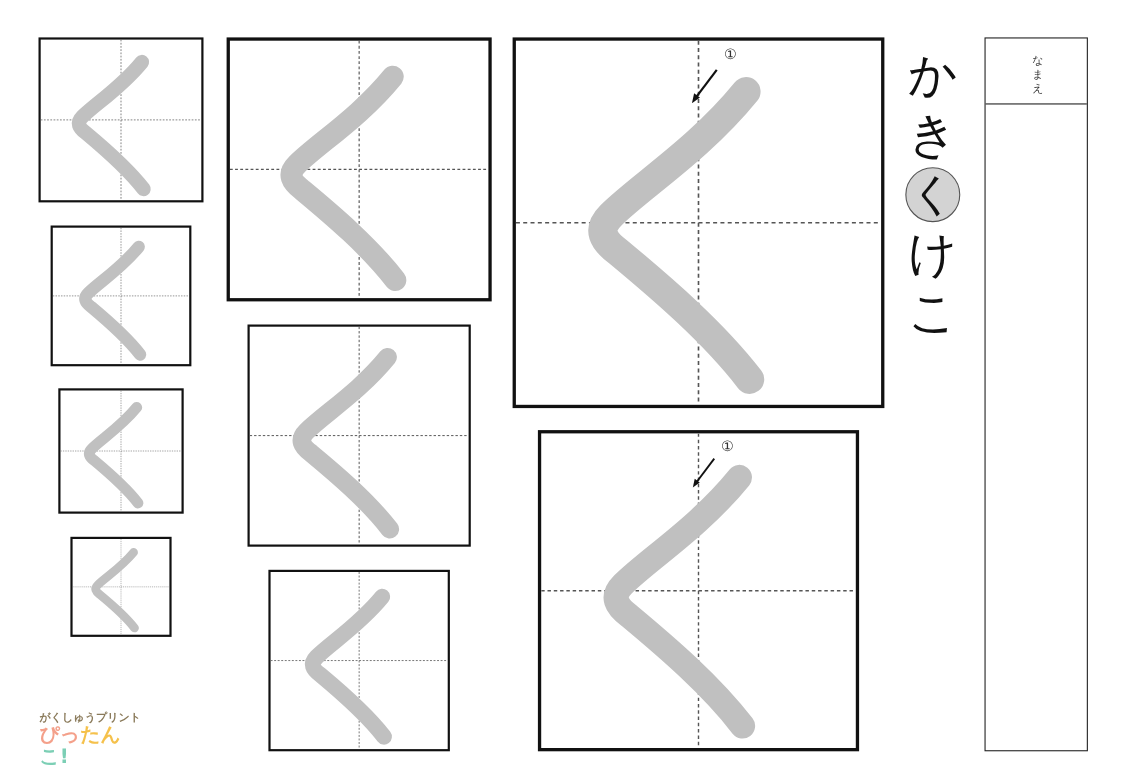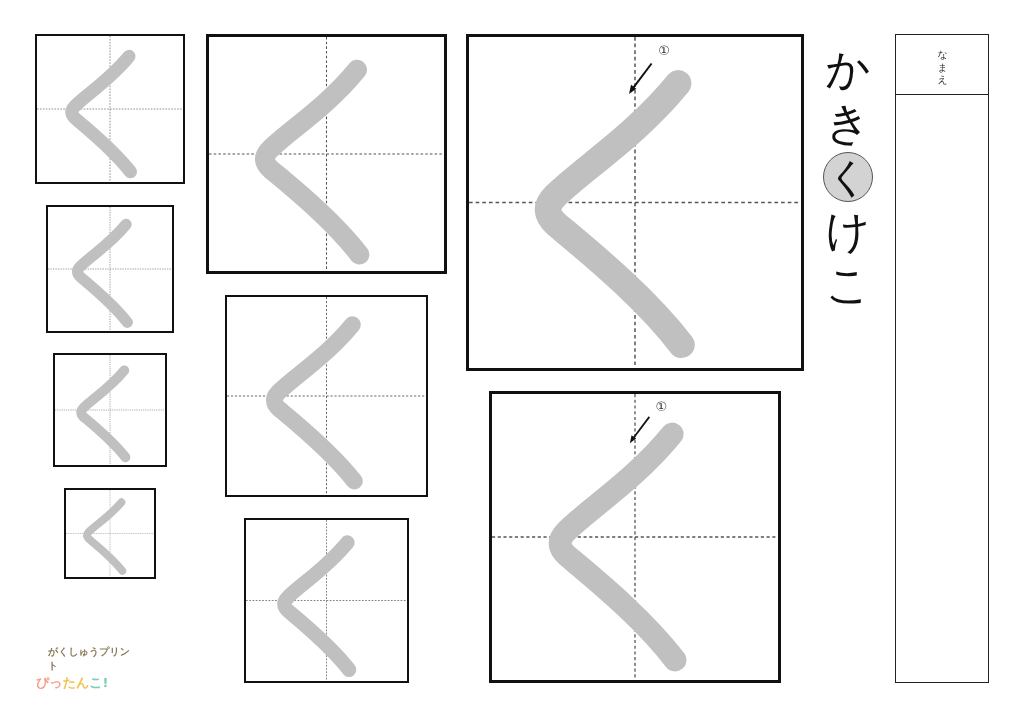--- a/index.html
+++ b/index.html
@@ -10,22 +10,22 @@
   .guide { stroke: #555; stroke-width: 0.45; stroke-dasharray: 1.1 0.9; fill: none; vector-effect: none; }
   .stroke { stroke: #c0c0c0; fill: none; stroke-linecap: round; stroke-linejoin: round; }
   .order-label { position: absolute; font-size: 13px; color: #333; line-height: 1; }
   .title-col { position: absolute; left: 818px; top: 42px; width: 60px; display: flex; flex-direction: column; align-items: center; }
   .title-char { font-size: 44px; line-height: 54px; color: #111; height: 54px; text-align: center; }
   .title-char.hl { width: 50px; height: 50px; border-radius: 50%; background: #d3d3d3; border: 1.5px solid #555; box-sizing: border-box; display: flex; align-items: center; justify-content: center; line-height: 1; font-size: 40px; margin: 2px 0; }
   .name-box { position: absolute; left: 895px; top: 34px; width: 94px; height: 649px; border: 1.5px solid #222; box-sizing: border-box; }
   .name-head { height: 60px; border-bottom: 1.5px solid #222; display: flex; justify-content: center; padding-top: 8px; box-sizing: border-box; }
   .name-label { writing-mode: vertical-rl; font-size: 10px; letter-spacing: 1px; color: #333; }
   .logo { position: absolute; left: 36px; top: 645px; width: 100px; }
-  .logo-top { font-size: 10px; font-weight: bold; color: #8a7a5a; letter-spacing: 0px; margin-left: 12px; }
-  .logo-bottom { font-size: 13px; font-weight: bold; letter-spacing: 0px; line-height: 20px; }
+  .logo-top { font-size: 10px; font-weight: bold; color: #8a7a5a; letter-spacing: 0px; margin-left: 0; }
+  .logo-bottom { font-size: 18px; font-weight: bold; letter-spacing: 0px; line-height: 20px; }
 </style>
 </head>
 <body>
 
 <div id="box-a" class="box" style="left:35px;top:34px;width:150px;height:150px;">
     <svg viewBox="0 0 100 100" preserveAspectRatio="none">
       <line x1="50" y1="0" x2="50" y2="100" class="guide"></line>
       <line x1="0" y1="50" x2="100" y2="50" class="guide"></line>
       <path d="M 63 14 C 50 30, 34 40, 26 48 C 22 52, 24 55, 28 58 C 40 68, 54 80, 64 93" class="stroke" stroke="#c0c0c0" stroke-width="9"></path>
     </svg>

